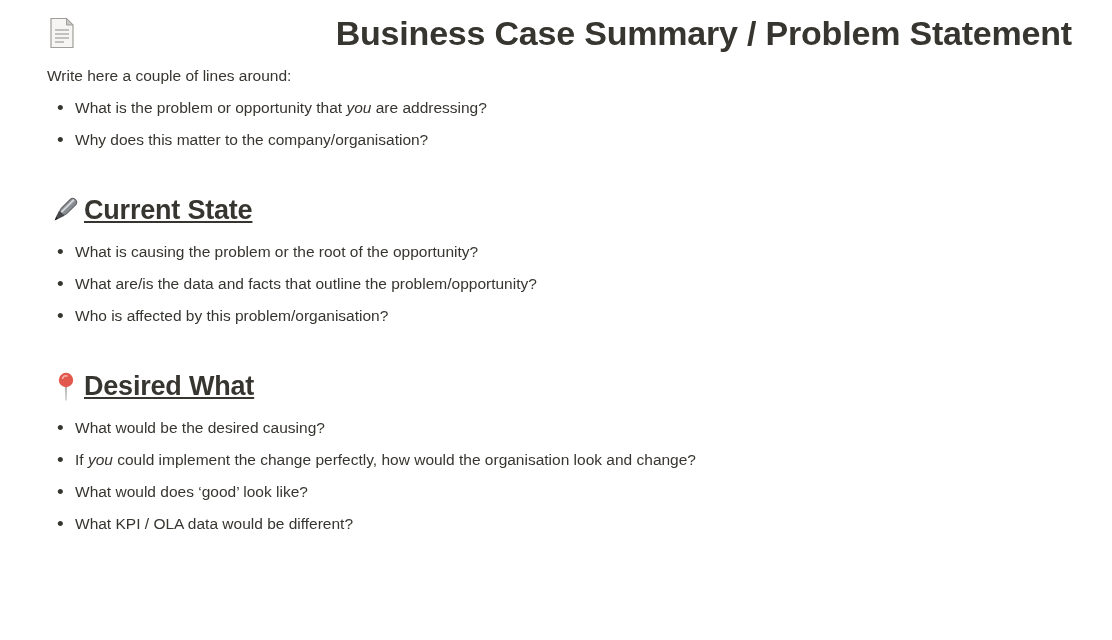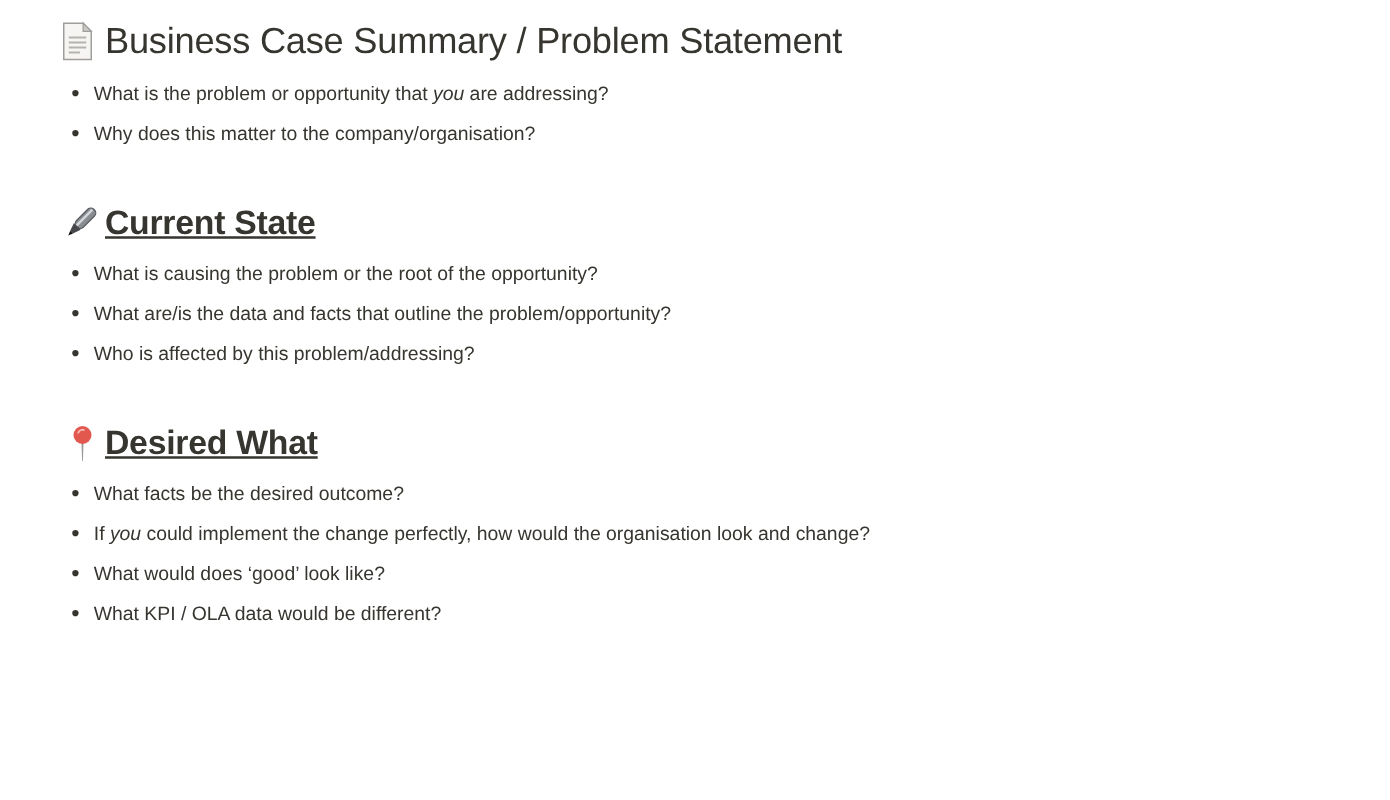--- a/index.html
+++ b/index.html
@@ -14,24 +14,25 @@
     color: #37352f;
     overflow: hidden;
   }
   .page {
     padding: 0 40px 0 47px;
   }
   h1.block-h1 {
     display: flex;
     align-items: center;
     margin: 14px 0 12px 0;
-    font-size: 29px;
+    font-size: 34px;
     line-height: 38px;
-    font-weight: 400;
+    font-weight: 700;
     letter-spacing: -0.2px;
+    justify-content: space-between;
   }
   h2.block-h2 {
     display: flex;
     align-items: center;
     margin: 42px 0 13px 0;
     font-size: 27px;
     line-height: 33px;
     font-weight: 700;
     letter-spacing: -0.2px;
     text-decoration: underline;
@@ -90,20 +91,21 @@
           <line x1="8" y1="13" x2="22" y2="13"></line>
           <line x1="8" y1="17" x2="22" y2="17"></line>
           <line x1="8" y1="21" x2="22" y2="21"></line>
           <line x1="8" y1="25" x2="17" y2="25"></line>
         </g>
       </svg>
     </span>
     <span>Business Case Summary / Problem Statement</span>
   </h1>
 
+  <p class="block-p"><span>Write here a couple of lines around:</span></p>
 
   <ul class="block-list">
     <li><span>What is the problem or opportunity that </span><em>you</em><span> are addressing?</span></li>
     <li><span>Why does this matter to the company/organisation?</span></li>
   </ul>
 
   <h2 class="block-h2">
     <span class="icon-box">
       <svg width="34" height="30" viewBox="0 0 34 30" aria-hidden="true">
         <g transform="rotate(45 17 15)">
@@ -114,35 +116,35 @@
         </g>
       </svg>
     </span>
     <span>Current State</span>
   </h2>
 
 
   <ul class="block-list">
     <li><span>What is causing the problem or the root of the opportunity?</span></li>
     <li><span>What are/is the data and facts that outline the problem/opportunity?</span></li>
-    <li><span>Who is affected by this problem/addressing?</span></li>
+    <li><span>Who is affected by this problem/organisation?</span></li>
   </ul>
 
   <h2 class="block-h2">
     <span class="icon-box icon-center">
       <svg width="16" height="30" viewBox="0 0 16 30" aria-hidden="true">
         <path d="M7.2 14 H8.8 L8.35 28.5 H7.65 Z" fill="#9a9997"></path>
         <circle cx="8" cy="8" r="7.2" fill="#e2574e"></circle>
         <path d="M4.6 6.2 a3.6 3.6 0 0 1 4.4 -2.2" stroke="#f4b6ae" stroke-width="1.6" fill="none" stroke-linecap="round"></path>
       </svg>
     </span>
     <span>Desired What</span>
   </h2>
 
 
   <ul class="block-list">
-    <li><span>What facts be the desired outcome?</span></li>
+    <li><span>What would be the desired causing?</span></li>
     <li><span>If </span><em>you</em><span> could implement the change perfectly, how would the organisation look and change?</span></li>
     <li><span>What would does ‘good’ look like?</span></li>
     <li><span>What KPI / OLA data would be different?</span></li>
   </ul>
 
 </main>
 
 </body></html>

